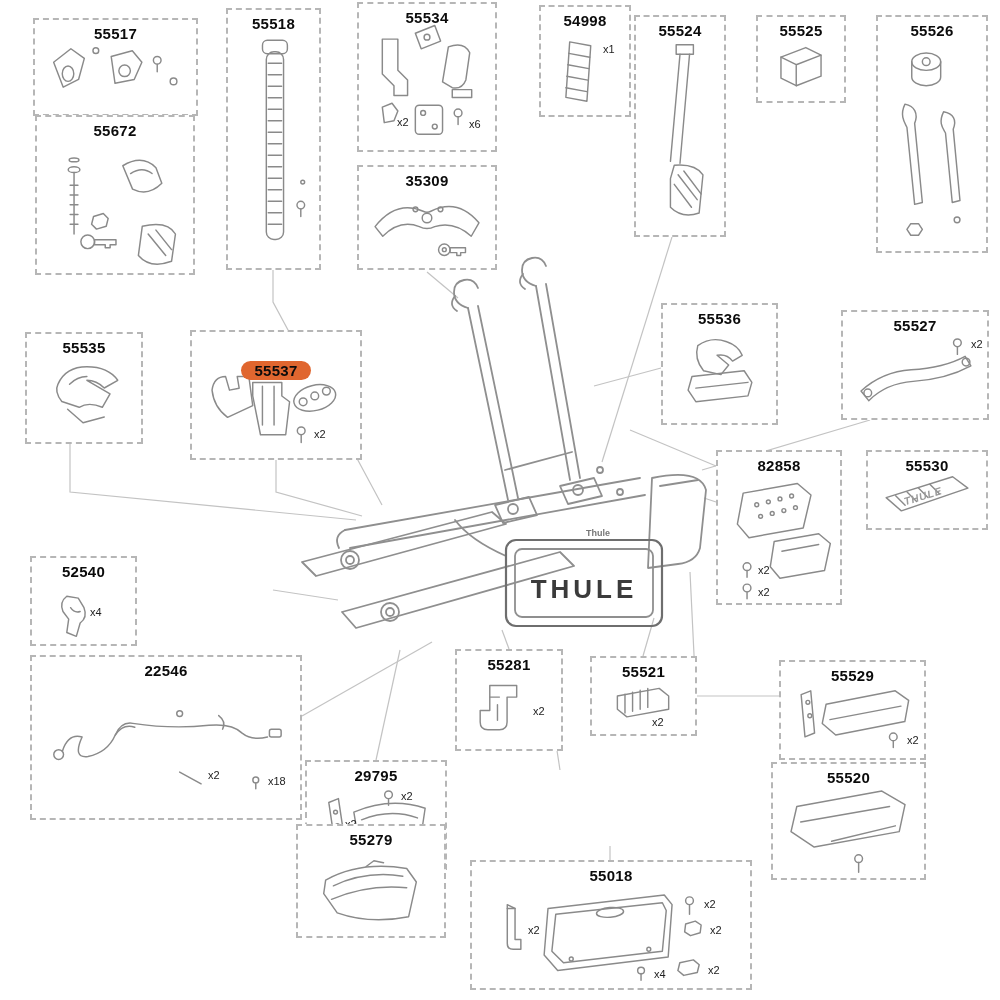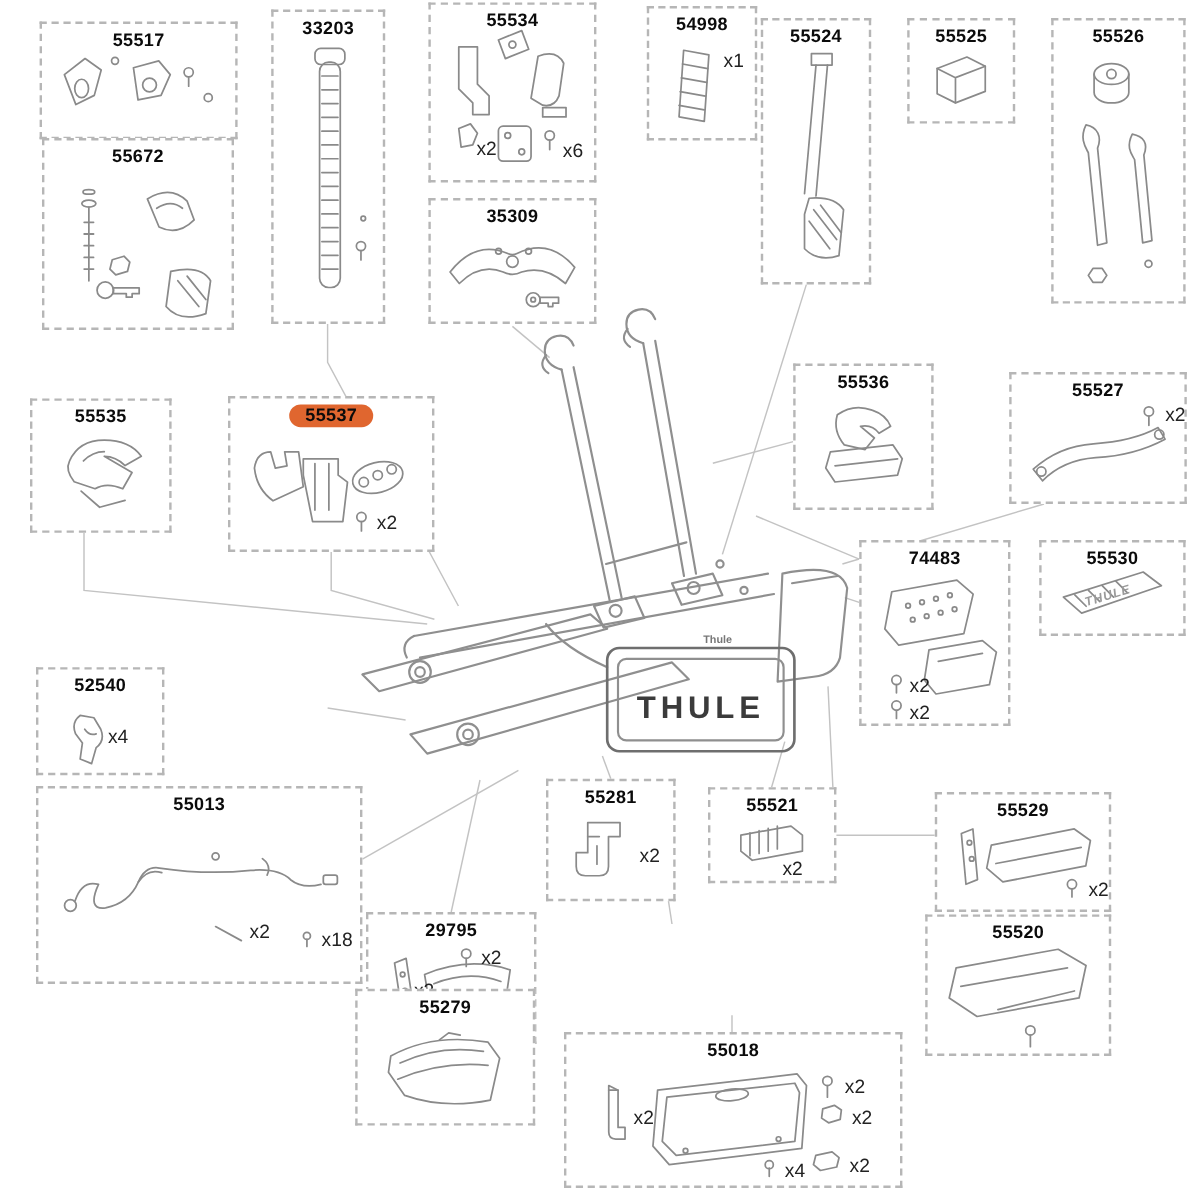--- a/index.html
+++ b/index.html
@@ -4,23 +4,23 @@
 <style>
   html,body{margin:0;padding:0;background:#ffffff;}
   body{width:1000px;height:1000px;position:relative;overflow:hidden;
        font-family:"Liberation Sans",sans-serif;}
   #stage{position:absolute;inset:0;width:1000px;height:1000px;}
   .bg-art{position:absolute;left:0;top:0;z-index:0;pointer-events:none;}
   .part-box{position:absolute;border:2px dashed #b6b6b6;background:#ffffff;
             box-sizing:border-box;z-index:1;}
   .part-label{position:absolute;top:5px;left:0;right:0;text-align:center;
               font-weight:bold;font-size:15px;color:#0b0b0b;z-index:3;letter-spacing:.3px;}
-  .part-label .hl{background:#e0662f;border-radius:14px;padding:1px 13px;display:inline-block;}
+  .part-label .hl{background:#e0662f;border-radius:14px;padding:1px 13px;display:inline-block;margin-top:24px;}
   .art{position:absolute;left:0;top:0;width:100%;height:100%;z-index:1;}
-  .qty{position:absolute;font-size:16px;color:#222;z-index:3;font-weight:normal;}
+  .qty{position:absolute;font-size:11px;color:#222;z-index:3;font-weight:normal;}
   .s{stroke:#8a8a8a;fill:none;stroke-width:1.5;stroke-linecap:round;stroke-linejoin:round;}
   .rk{stroke:#8f8f8f;fill:none;stroke-width:1.8;stroke-linecap:round;stroke-linejoin:round;}
   .rk2{stroke:#6e6e6e;fill:none;stroke-width:2.2;stroke-linecap:round;stroke-linejoin:round;}
   .conn{stroke:#c3c3c3;fill:none;stroke-width:1.2;}
   .plate-logo{font-family:"Liberation Sans",sans-serif;font-weight:bold;font-size:26px;
               letter-spacing:4px;fill:#3b3b3b;}
   .small-logo{font-family:"Liberation Sans",sans-serif;font-weight:bold;font-size:9px;fill:#777;}
   .badge-logo{font-family:"Liberation Sans",sans-serif;font-weight:bold;font-size:11px;
               letter-spacing:1px;fill:#9a9a9a;font-style:italic;}
 </style>
@@ -112,21 +112,21 @@
     <path class="s" d="M58,102 l10,-3 5,5 -2,8 -10,3 -5,-5 z"></path>
     <path class="s" d="M88,50 q20,-12 34,2 l6,16 q-14,14 -30,6 z"></path>
     <path class="s" d="M96,58 q12,-8 22,0"></path>
     <circle class="s" cx="52" cy="128" r="7"></circle>
     <path class="s" d="M59,126 h22 v5 h-6 v3 h-5 v-3 h-11 z"></path>
     <path class="s" d="M108,112 q26,-6 34,8 l-4,28 q-22,8 -34,-6 z M114,120 l18,22 M122,116 l16,20"></path>
   </svg>
 </div>
 
 <div class="part-box" style="left:226px;top:8px;width:95px;height:262px">
-  <div class="part-label">33203</div>
+  <div class="part-label">55518</div>
   <svg class="art" viewBox="0 0 95 262">
     <rect class="s" x="36" y="28" width="26" height="14" rx="5"></rect>
     <rect class="s" x="40" y="40" width="18" height="196" rx="8"></rect>
     <path class="s" d="M42,52 h14 M42,64 h14 M42,76 h14 M42,88 h14 M42,100 h14 M42,112 h14 M42,124 h14 M42,136 h14 M42,148 h14 M42,160 h14 M42,172 h14 M42,184 h14 M42,196 h14 M42,208 h14 M42,220 h14"></path>
     <circle class="s" cx="76" cy="200" r="4"></circle>
         <path class="s" d="M76,204 v8"></path>
     <circle class="s" cx="78" cy="176" r="2"></circle>
   </svg>
 </div>
 
@@ -241,21 +241,21 @@
     <path class="s" d="M18,82 Q40,62 70,60 Q104,58 126,46 L132,56 Q106,70 72,72 Q44,74 26,92 Z"></path>
     <circle class="s" cx="25" cy="84" r="4"></circle>
         <circle class="s" cx="127" cy="52" r="4"></circle>
     <circle class="s" cx="118" cy="32" r="4"></circle>
         <path class="s" d="M118,36 v8"></path>
   </svg>
   <span class="qty" style="left:128px;top:26px">x2</span>
 </div>
 
 <div class="part-box" style="left:716px;top:450px;width:126px;height:155px">
-  <div class="part-label">74483</div>
+  <div class="part-label">82858</div>
   <svg class="art" viewBox="0 0 126 155">
     <path class="s" d="M26,42 l56,-10 14,12 -8,34 -56,10 -12,-14 z"></path>
     <circle class="s" cx="40" cy="54" r="2"></circle>
         <circle class="s" cx="52" cy="51" r="2"></circle>
         <circle class="s" cx="64" cy="48" r="2"></circle>
         <circle class="s" cx="76" cy="45" r="2"></circle>
     <circle class="s" cx="44" cy="66" r="2"></circle>
         <circle class="s" cx="56" cy="63" r="2"></circle>
         <circle class="s" cx="68" cy="60" r="2"></circle>
         <circle class="s" cx="80" cy="57" r="2"></circle>
@@ -282,21 +282,21 @@
   <div class="part-label">52540</div>
   <svg class="art" viewBox="0 0 107 90">
     <path class="s" d="M36,40 q-8,6 -4,16 l6,8 -2,14 10,4 4,-14 q8,-6 4,-16 l-6,-10 z"></path>
     <path class="s" d="M40,52 q4,6 10,4"></path>
   </svg>
   <span class="qty" style="left:58px;top:48px">x4</span>
 </div>
 
 
 <div class="part-box" style="left:30px;top:655px;width:272px;height:165px">
-  <div class="part-label">55013</div>
+  <div class="part-label">22546</div>
   <svg class="art" viewBox="0 0 272 165">
     <circle class="s" cx="26" cy="100" r="5"></circle>
     <path class="s" d="M30,96 q6,-18 20,-14 q-10,22 6,20 q20,-4 28,-22 q6,-14 18,-12 q40,6 78,2 q24,-2 34,8 q10,8 26,4"></path>
     <rect class="s" x="242" y="74" width="12" height="8" rx="2"></rect>
     <path class="s" d="M84,80 q8,-12 20,-8 M190,60 q8,6 4,14"></path>
     <circle class="s" cx="150" cy="58" r="3"></circle>
     <path class="s" d="M150,118 l22,12" stroke-width="1"></path>
     <circle class="s" cx="228" cy="126" r="3"></circle>
         <path class="s" d="M228,129 v6"></path>
   </svg>

